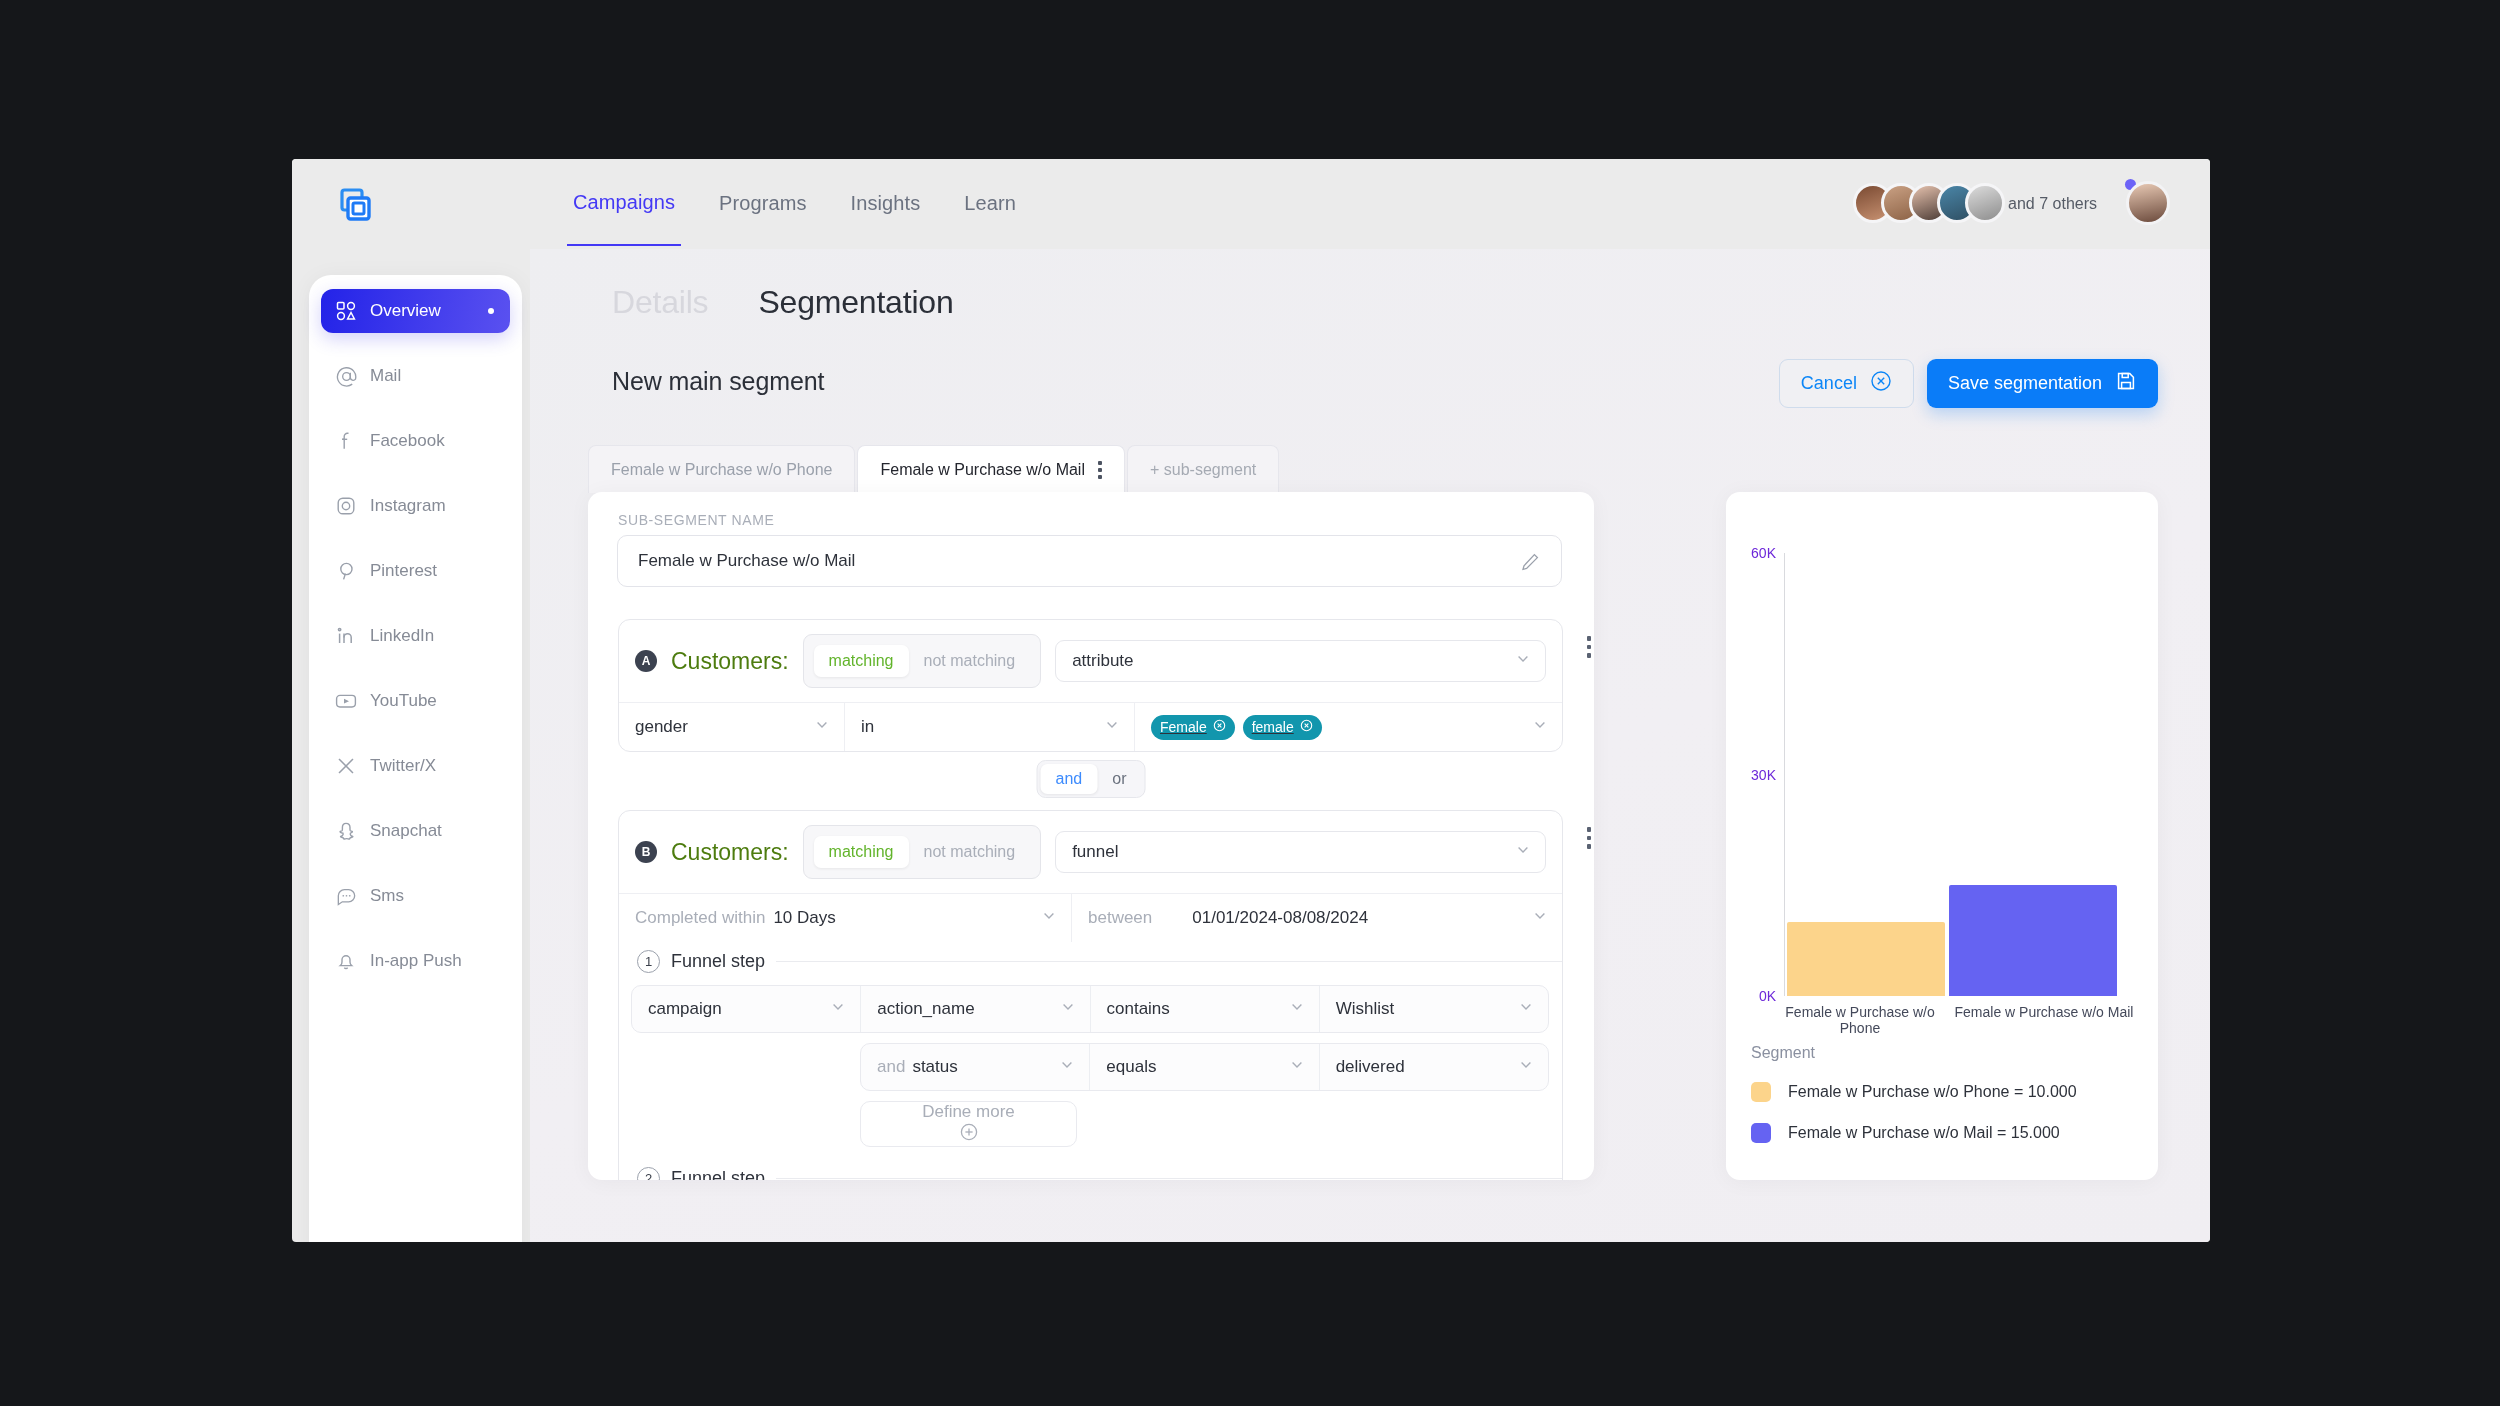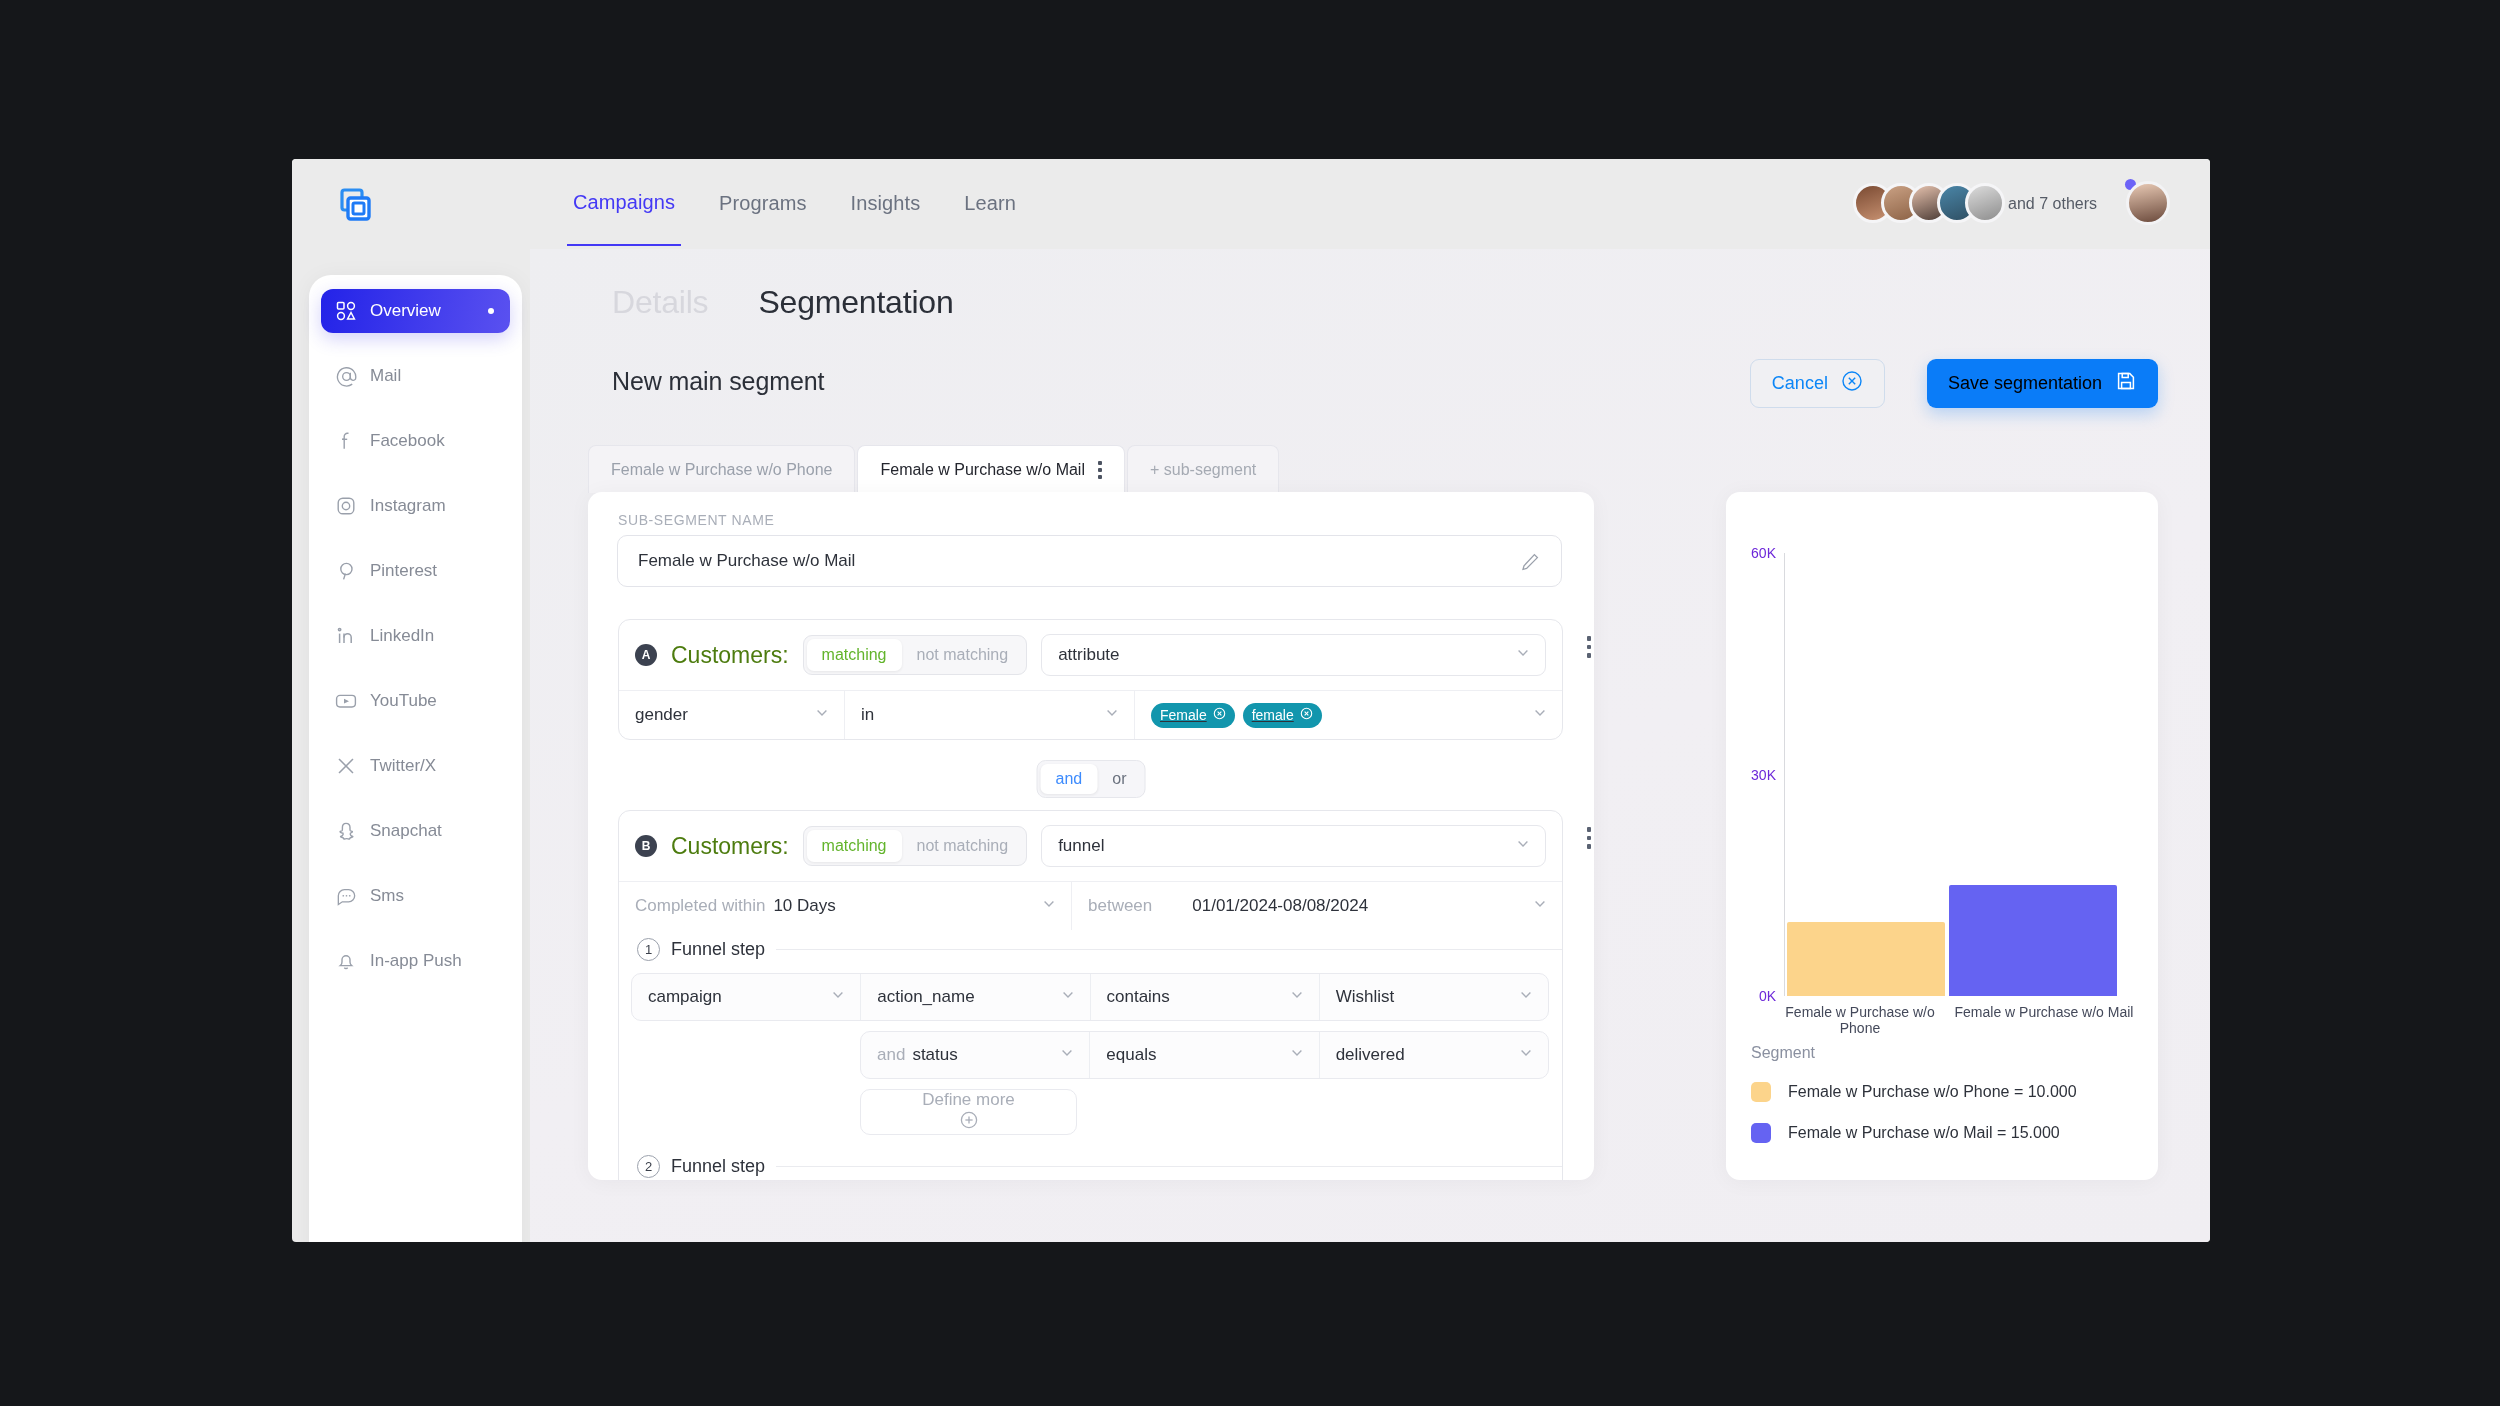--- a/index.html
+++ b/index.html
@@ -141,23 +141,22 @@
     height: 49px; border-radius: 9px;
     display: inline-flex; align-items: center; gap: 13px;
     padding: 0 21px; font-size: 18px; cursor: pointer;
     border: none; white-space: nowrap;
   }
   .btn-cancel {
     background: #f0f0f3; color: #0c86f7;
     border: 1px solid #cfdcec;
   }
   .btn-save {
-    background: #0a7cf8; color: #000000;
+    background: #0a7cf8; color: #ffffff;
     box-shadow: 0 6px 16px rgba(10,124,248,0.25);
-    margin-left: 29px;
   }
 
   
   .seg-tabs {
     position: absolute; left: 58px; top: 196px;
     display: flex; align-items: flex-end;
   }
   .seg-tab {
     height: 48px; padding: 0 22px;
     display: flex; align-items: center; gap: 13px;
@@ -211,21 +210,21 @@
   .cond-letter {
     width: 22px; height: 22px; border-radius: 50%;
     background: #3c4250; color: #fff; font-size: 12px; font-weight: 700;
     display: flex; align-items: center; justify-content: center;
     flex: 0 0 22px;
   }
   .cond-label { font-size: 23px; color: #4d7c0f; white-space: nowrap; }
   .match-toggle {
     display: flex; align-items: center;
     border: 1px solid #e4e5ea; border-radius: 9px;
-    background: #f7f7f9; padding: 3px;
+    background: #f7f7f9; padding: 10px;
   }
   .match-opt {
     padding: 7px 15px; font-size: 16px; border-radius: 7px;
     color: #a9aeb8; cursor: pointer; white-space: nowrap;
   }
   .match-opt.on {
     background: #fff; color: #62b42b; font-weight: 500;
     box-shadow: 0 1px 3px rgba(0,0,0,0.07);
   }
   .sel {

